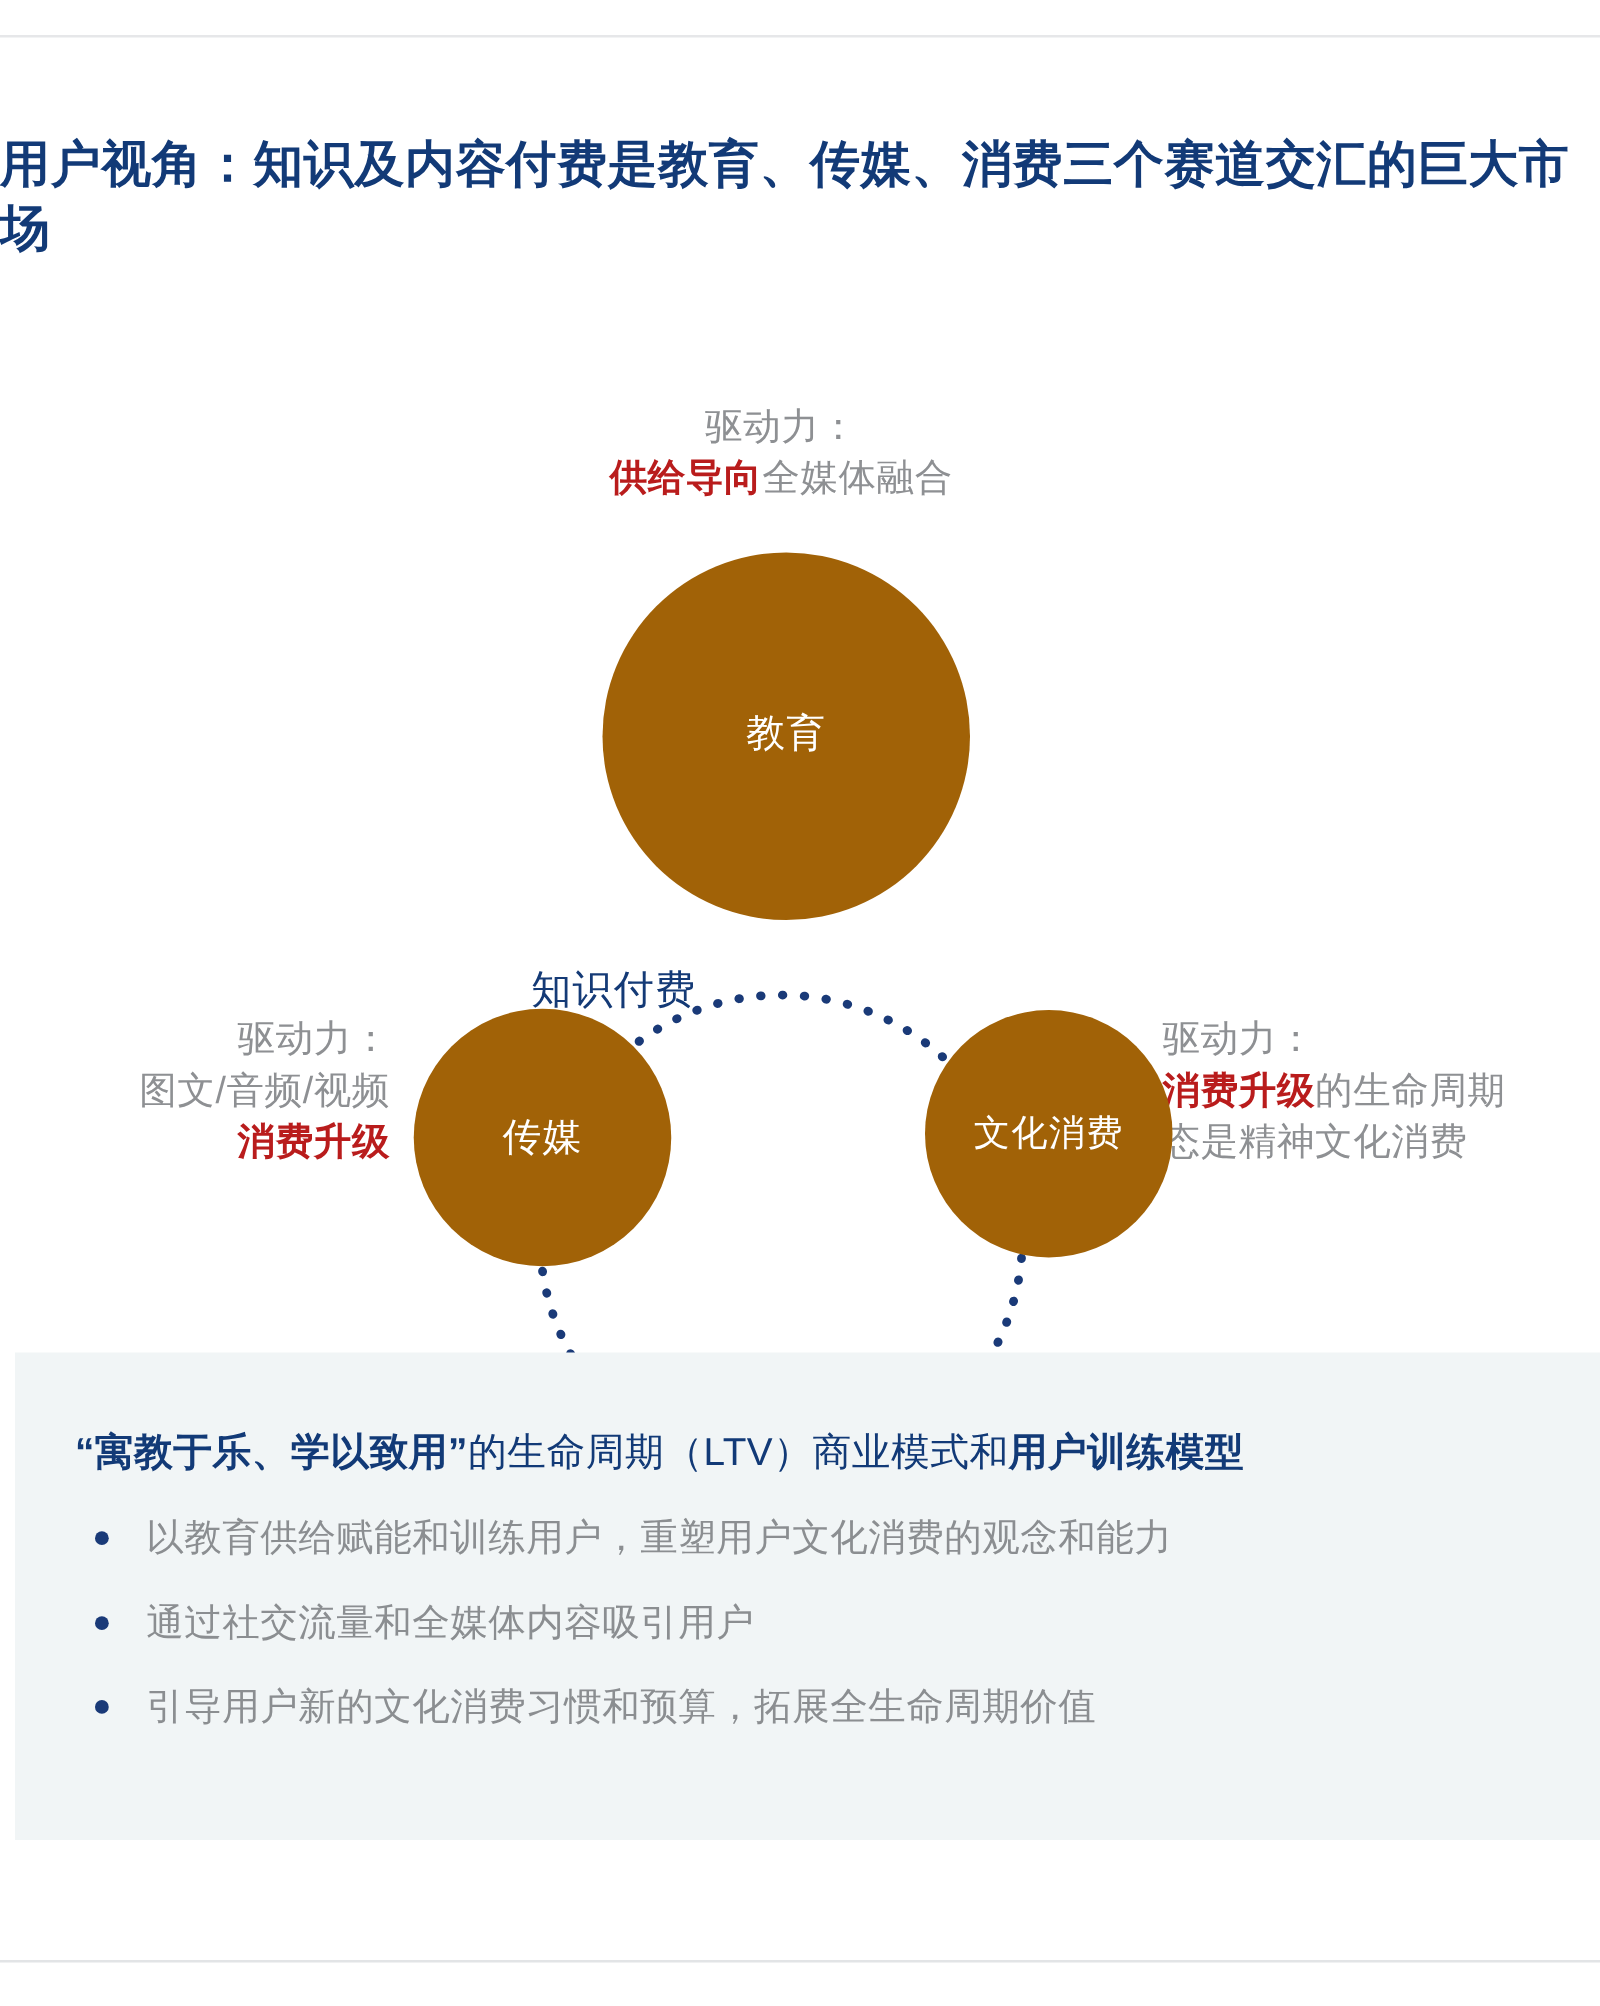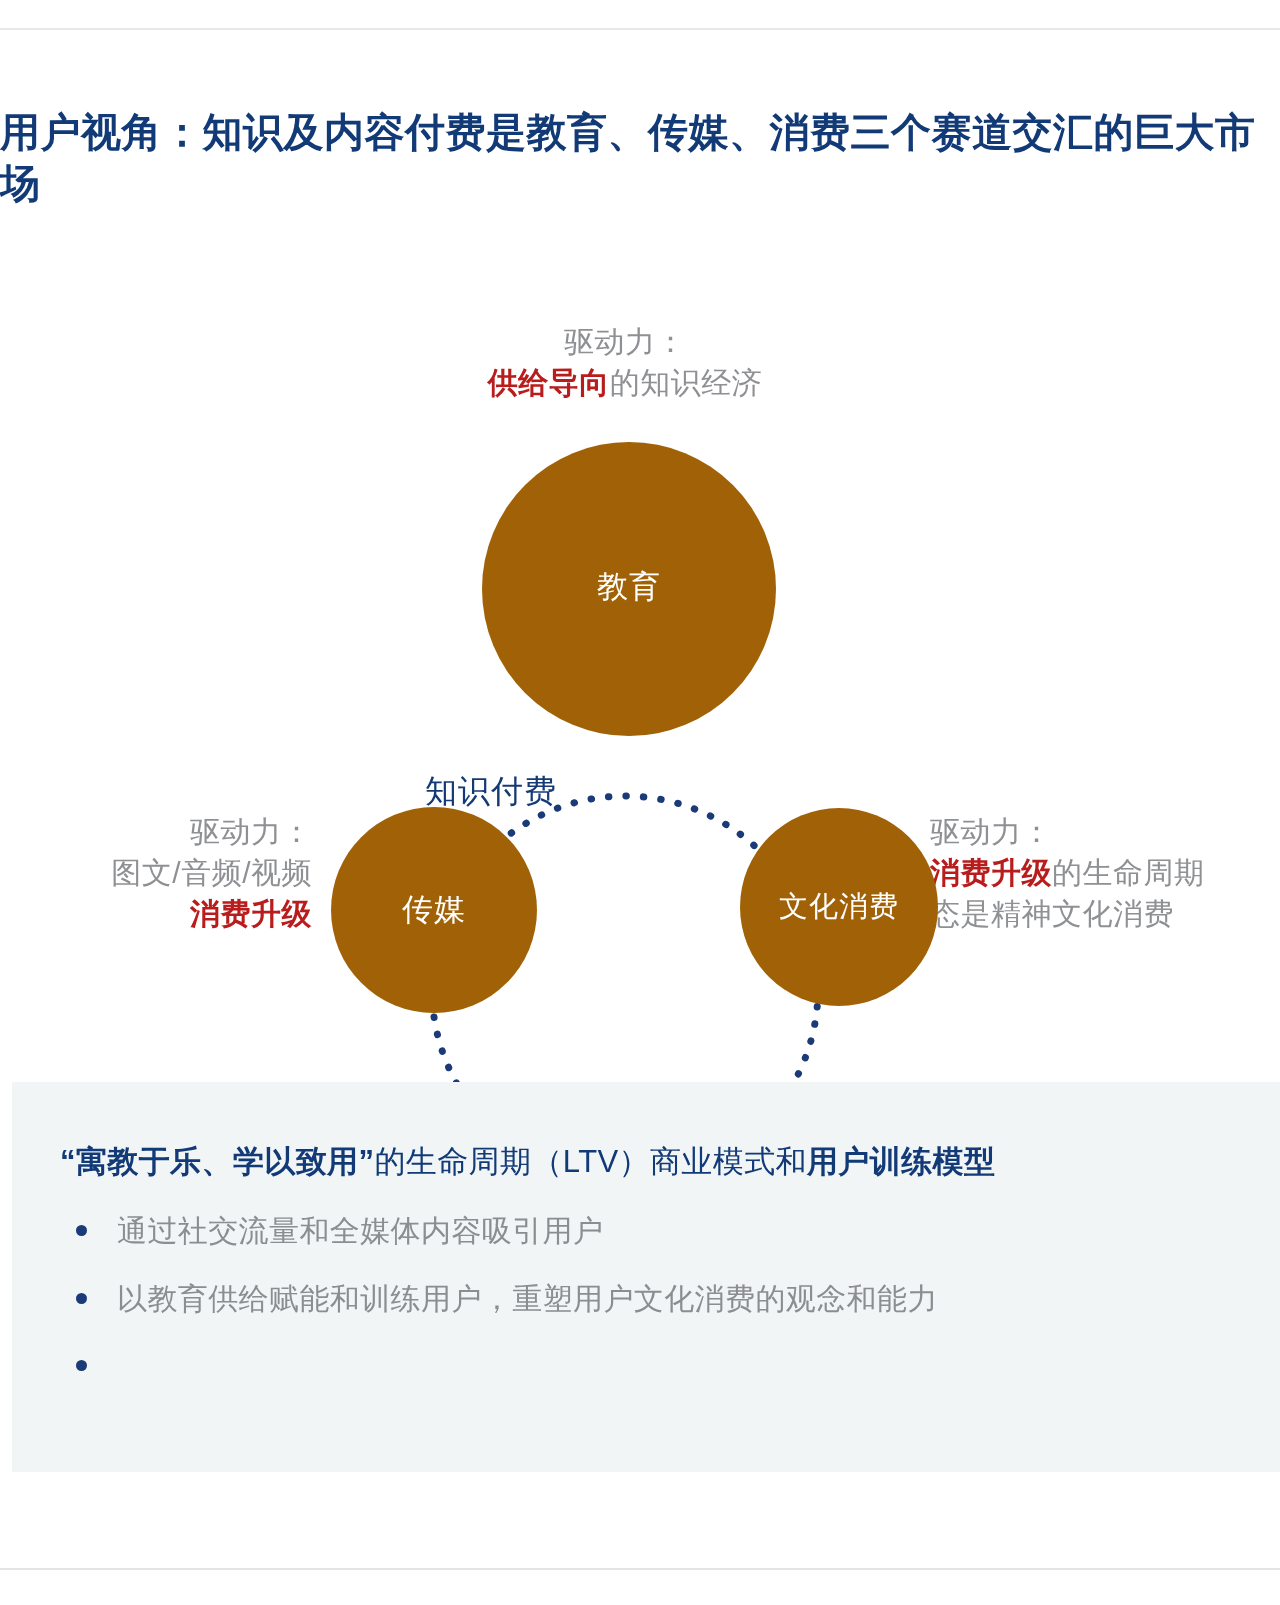--- a/index.html
+++ b/index.html
@@ -191,21 +191,21 @@
 <h1 class="slide-title">用户视角：知识及内容付费是教育、传媒、消费三个赛道交汇的巨大市场</h1>
 
 <div class="diagram">
 
   <svg class="dotted-ring" viewBox="0 0 394 394" xmlns="http://www.w3.org/2000/svg">
     <circle cx="197" cy="197" r="193" fill="none" stroke="#1a3a78" stroke-width="7" stroke-linecap="round" stroke-dasharray="0.5 17"></circle>
   </svg>
 
   <div class="driver driver-top">
     <div>驱动力：</div>
-    <div><b>供给导向</b><span>的知识经济</span></div>
+    <div><b>供给导向</b><span>全媒体融合</span></div>
   </div>
 
   <div class="driver driver-left">
     <div>驱动力：</div>
     <div>图文/音频/视频</div>
     <div><b>消费升级</b></div>
   </div>
 
   <div class="driver driver-right">
     <div>驱动力：</div>
@@ -224,27 +224,28 @@
   <div class="node node-culture">
     <span>文化消费</span>
   </div>
 
 </div>
 
 <div class="panel">
   <div class="panel-heading"><b>“寓教于乐、学以致用”</b><span>的生命周期（LTV）商业模式和</span><b>用户训练模型</b></div>
 
   <ul class="bullets">
+    <li class="bullet">
+      <span class="bullet-dot"></span>
+      <span>以教育供给赋能和训练用户，重塑用户文化消费的观念和能力</span>
+    </li>
     <li class="bullet">
       <span class="bullet-dot"></span>
       <span>通过社交流量和全媒体内容吸引用户</span>
     </li>
     <li class="bullet">
       <span class="bullet-dot"></span>
-      <span>以教育供给赋能和训练用户，重塑用户文化消费的观念和能力</span>
-    </li>
-    <li class="bullet">
-      <span class="bullet-dot"></span>
+      <span>引导用户新的文化消费习惯和预算，拓展全生命周期价值</span>
     </li>
   </ul>
 </div>
 
 <div class="rule-bottom"></div>
 
 </body></html>

